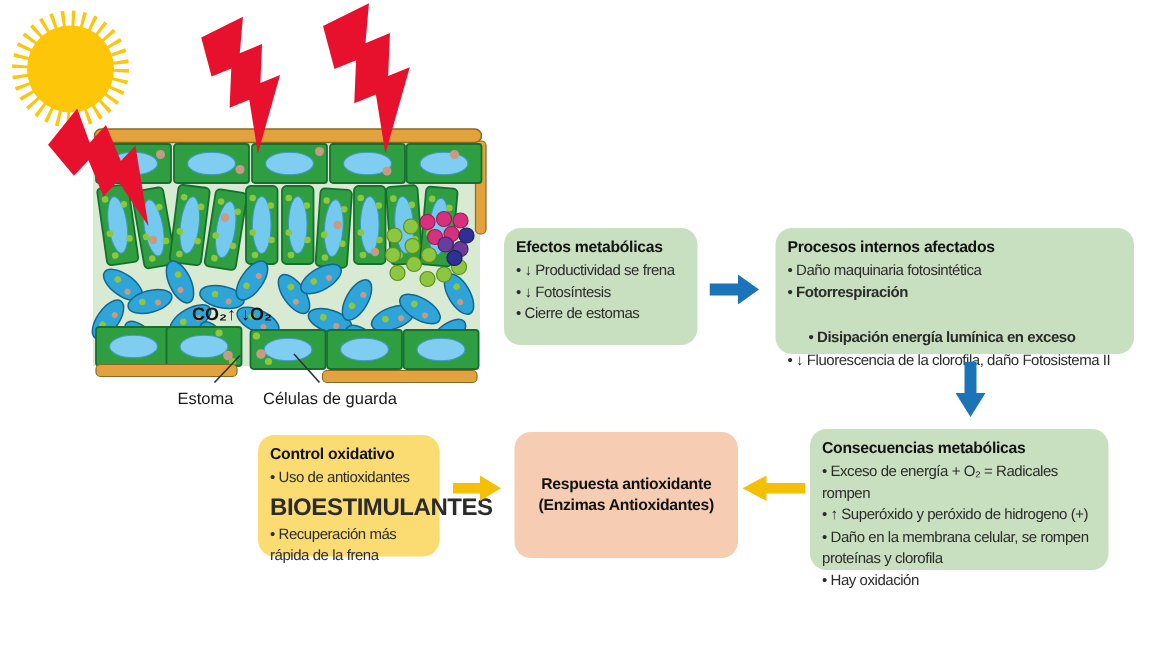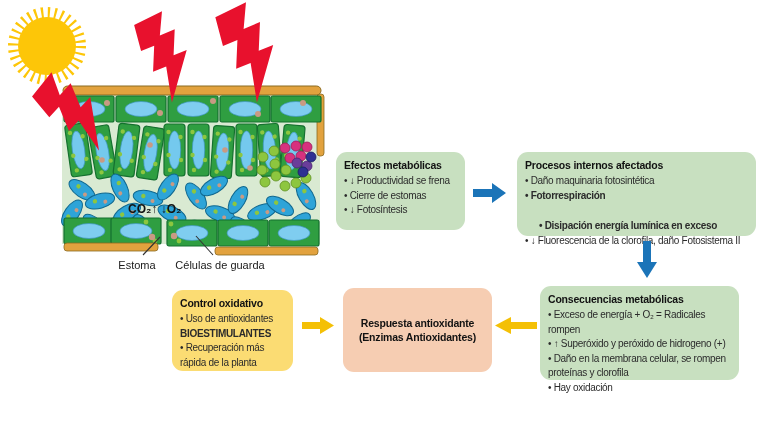--- a/index.html
+++ b/index.html
@@ -162,22 +162,22 @@
     <line x1="143" y1="255" x2="160" y2="237" stroke="#333" stroke-width="1.1"></line>
     <line x1="213" y1="255" x2="196" y2="236" stroke="#333" stroke-width="1.1"></line>
     <text x="137" y="269" font-size="11" fill="#1a1a1a" text-anchor="middle">Estoma</text>
     <text x="220" y="269" font-size="11" fill="#1a1a1a" text-anchor="middle">Células de guarda</text>
   </svg>
 
   <div class="box green" style="left:336px;top:152px;width:129px;height:78px;">
     <h3>Efectos metabólicas</h3>
     <ul>
       <li>• ↓ Productividad se frena</li>
+      <li>• ↓ Fotosíntesis</li>
       <li>• Cierre de estomas</li>
-      <li>• ↓ Fotosíntesis</li>
     </ul>
   </div>
 
   <div class="box green" style="left:517px;top:152px;width:239px;height:84px;">
     <h3>Procesos internos afectados</h3>
     <ul>
       <li>• Daño maquinaria fotosintética</li>
       <li class="red">• Fotorrespiración</li>
       <li class="red indent">• Disipación energía lumínica en exceso</li>
       <li>• ↓ Fluorescencia de la clorofila, daño Fotosistema II</li>
@@ -198,22 +198,22 @@
     <div class="center-text">
       <div>Respuesta antioxidante</div>
       <div>(Enzimas Antioxidantes)</div>
     </div>
   </div>
 
   <div class="box yellow" style="left:172px;top:290px;width:121px;height:81px;">
     <h3>Control oxidativo</h3>
     <ul>
       <li>• Uso de antioxidantes</li>
-      <li class="red" style="font-size:10px;">BIOESTIMULANTES</li>
-      <li>• Recuperación más rápida de la planta</li>
+      <li class="red" style="font-size:16px;">BIOESTIMULANTES</li>
+      <li>• Recuperación más rápida de la frena</li>
     </ul>
   </div>
 
   <svg class="arrow" style="left:473px;top:183px;" width="33" height="20" viewBox="0 0 33 20">
     <polygon points="0,6 19,6 19,0 33,10 19,20 19,14 0,14" fill="#1b74b8"></polygon>
   </svg>
 
   <svg class="arrow" style="left:637px;top:241px;" width="20" height="37" viewBox="0 0 20 37">
     <polygon points="6,0 14,0 14,21 20,21 10,37 0,21 6,21" fill="#1b74b8"></polygon>
   </svg>

